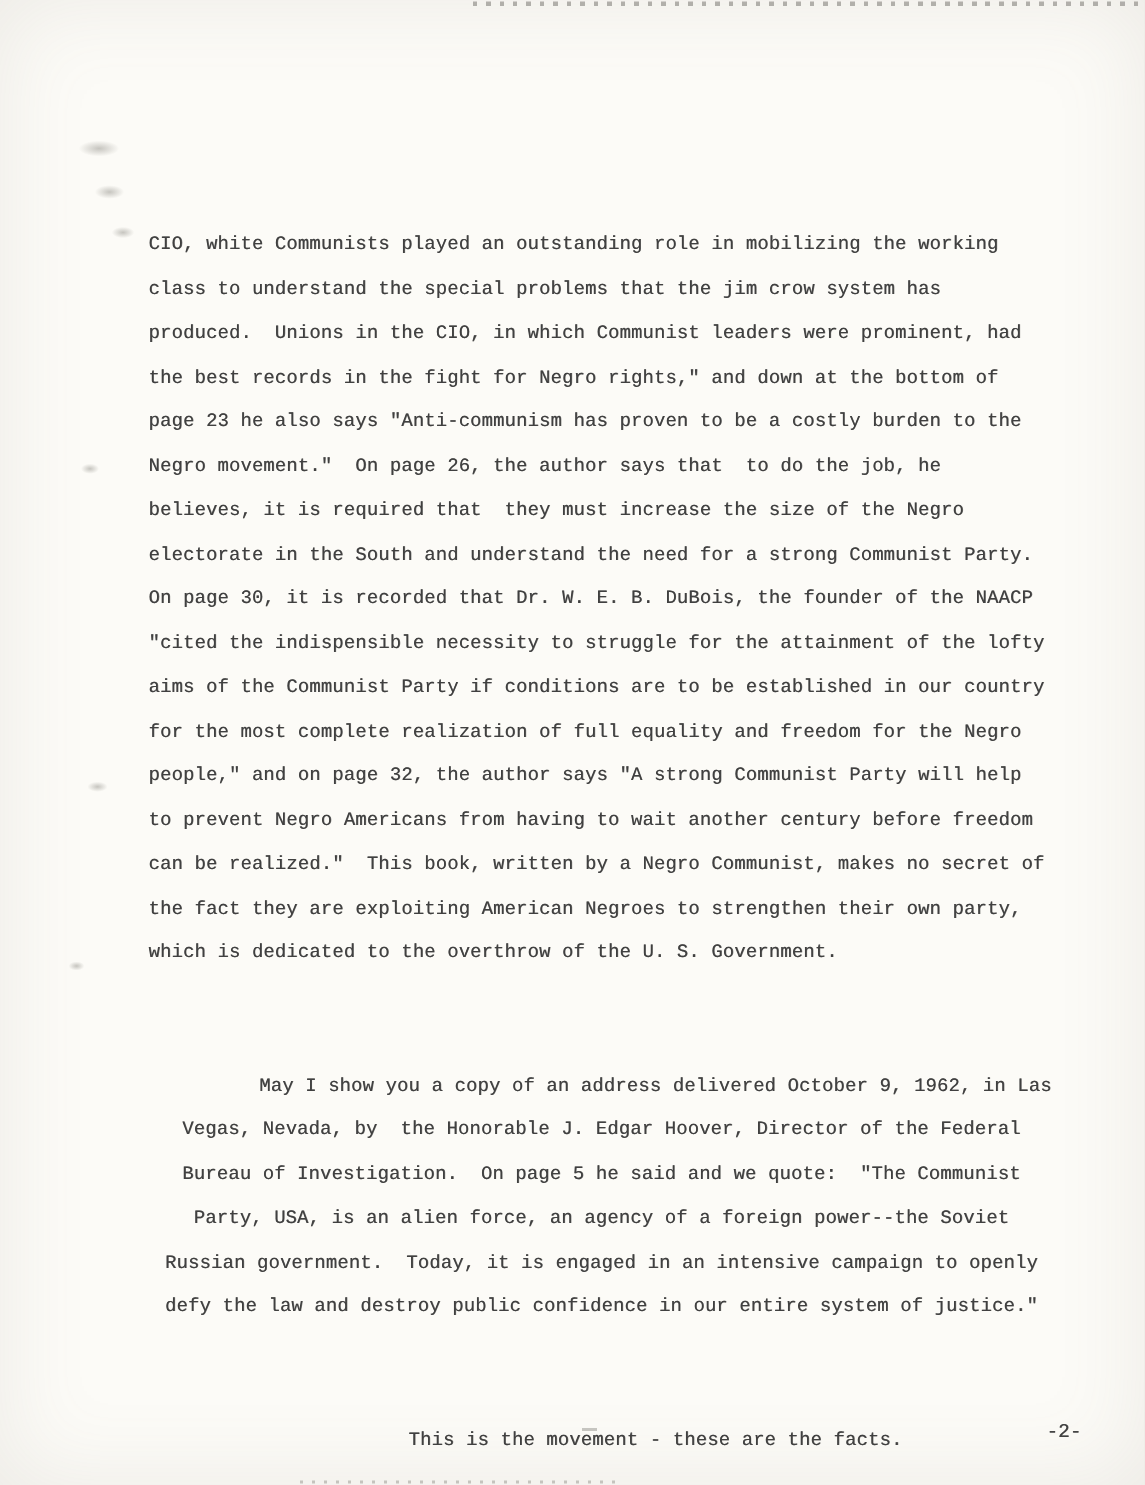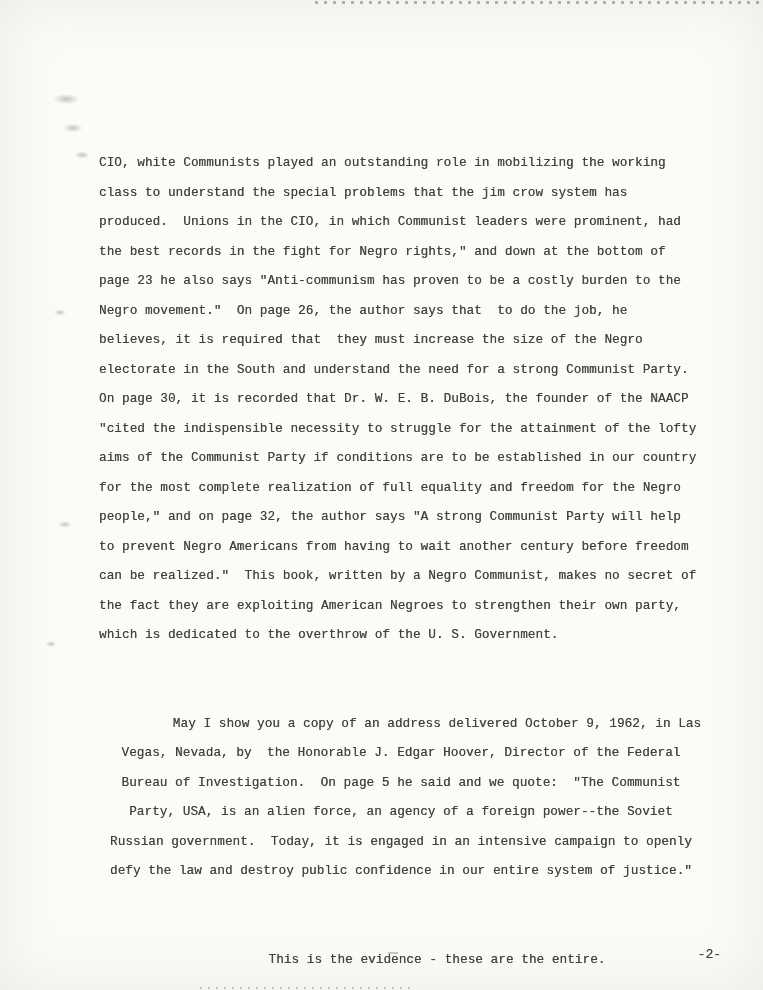--- a/index.html
+++ b/index.html
@@ -100,19 +100,19 @@
   <div class="smudge s3"></div>
   <div class="smudge s4"></div>
   <div class="smudge s5"></div>
   <div class="smudge s6"></div>
   <div class="bottom-dash"></div>
   <div class="bottom-dots"></div>
 
   <div class="body-text">
     <p>CIO, white Communists played an outstanding role in mobilizing the working class to understand the special problems that the jim crow system has produced.  Unions in the CIO, in which Communist leaders were prominent, had the best records in the fight for Negro rights," and down at the bottom of page 23 he also says "Anti-communism has proven to be a costly burden to the Negro movement."  On page 26, the author says that  to do the job, he believes, it is required that  they must increase the size of the Negro electorate in the South and understand the need for a strong Communist Party.  On page 30, it is recorded that Dr. W. E. B. DuBois, the founder of the NAACP "cited the indispensible necessity to struggle for the attainment of the lofty aims of the Communist Party if conditions are to be established in our country for the most complete realization of full equality and freedom for the Negro people," and on page 32, the author says "A strong Communist Party will help to prevent Negro Americans from having to wait another century before freedom can be realized."  This book, written by a Negro Communist, makes no secret of the fact they are exploiting American Negroes to strengthen their own party, which is dedicated to the overthrow of the U. S. Government.</p>
     <p class="indent">May I show you a copy of an address delivered October 9, 1962, in Las Vegas, Nevada, by  the Honorable J. Edgar Hoover, Director of the Federal Bureau of Investigation.  On page 5 he said and we quote:  "The Communist Party, USA, is an alien force, an agency of a foreign power--the Soviet Russian government.  Today, it is engaged in an intensive campaign to openly defy the law and destroy public confidence in our entire system of justice."</p>
-    <p class="indent">This is the evidence - these are the entire.</p>
+    <p class="indent">This is the movement - these are the facts.</p>
     
   </div>
 
   <div class="page-number">-2-</div>
 
 </div>
 
 </body></html>

